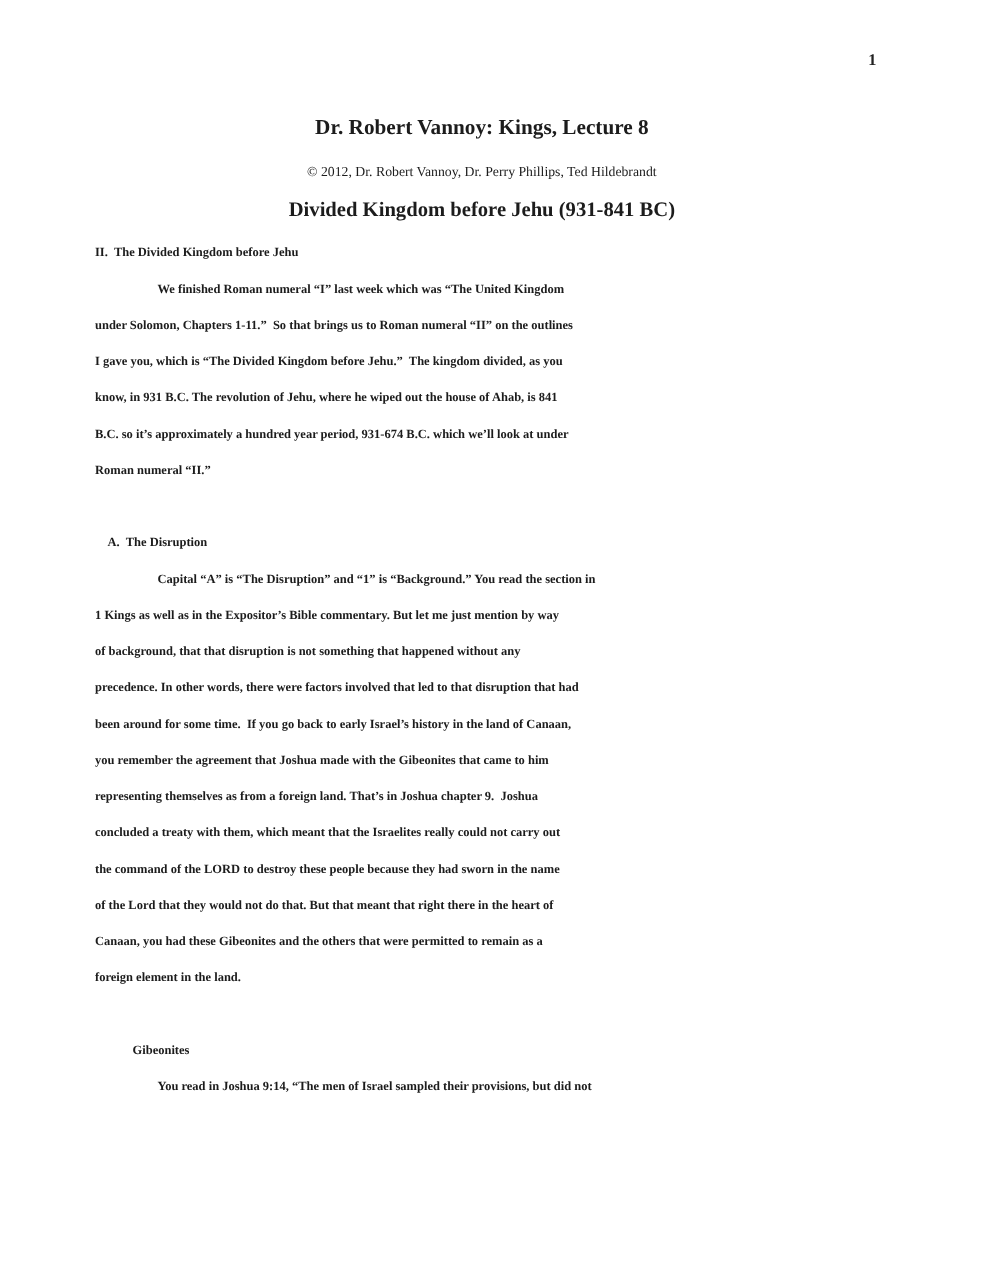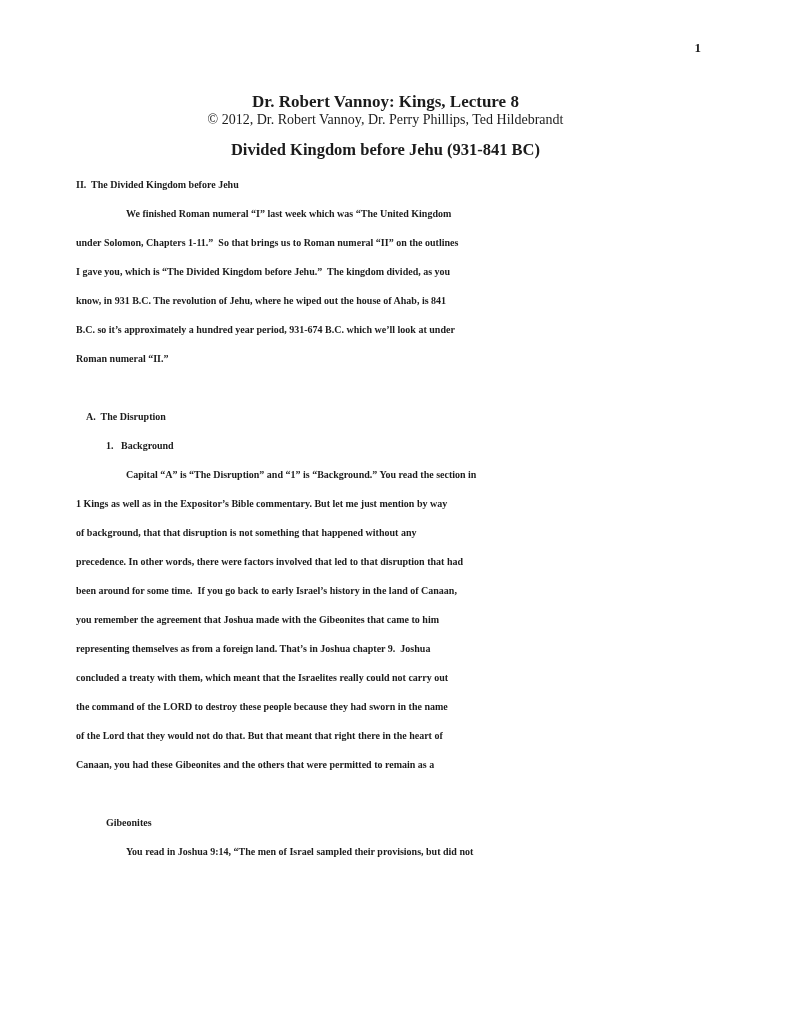--- a/index.html
+++ b/index.html
@@ -31,23 +31,23 @@
     width: 619px;
   }
   .doc-title {
     text-align: center;
     font-weight: 700;
     font-size: 17px;
     line-height: 20px;
   }
   .doc-copyright {
     text-align: center;
-    font-size: 14px;
+    font-size: 11px;
     line-height: 16px;
-    margin-top: 0;
+    margin-top: 18px;
   }
   .doc-subtitle {
     text-align: center;
     font-weight: 700;
     font-size: 16.5px;
     line-height: 21px;
     margin-top: 11px;
   }
   .body-text {
     margin-top: 10px;
@@ -88,33 +88,33 @@
       <div class="ln indent-first">We finished Roman numeral “I” last week which was “The United Kingdom</div>
       <div class="ln">under Solomon, Chapters 1-11.”  So that brings us to Roman numeral “II” on the outlines</div>
       <div class="ln">I gave you, which is “The Divided Kingdom before Jehu.”  The kingdom divided, as you</div>
       <div class="ln">know, in 931 B.C. The revolution of Jehu, where he wiped out the house of Ahab, is 841</div>
       <div class="ln">B.C. so it’s approximately a hundred year period, 931-674 B.C. which we’ll look at under</div>
       <div class="ln">Roman numeral “II.”</div>
 
       <div class="spacer"></div>
 
       <div class="ln indent-a">A.  The Disruption</div>
-      <div class="ln indent-1">1.   Background</div>
 
       <div class="ln indent-first">Capital “A” is “The Disruption” and “1” is “Background.” You read the section in</div>
       <div class="ln">1 Kings as well as in the Expositor’s Bible commentary. But let me just mention by way</div>
       <div class="ln">of background, that that disruption is not something that happened without any</div>
       <div class="ln">precedence. In other words, there were factors involved that led to that disruption that had</div>
       <div class="ln">been around for some time.  If you go back to early Israel’s history in the land of Canaan,</div>
       <div class="ln">you remember the agreement that Joshua made with the Gibeonites that came to him</div>
       <div class="ln">representing themselves as from a foreign land. That’s in Joshua chapter 9.  Joshua</div>
       <div class="ln">concluded a treaty with them, which meant that the Israelites really could not carry out</div>
       <div class="ln">the command of the LORD to destroy these people because they had sworn in the name</div>
       <div class="ln">of the Lord that they would not do that. But that meant that right there in the heart of</div>
       <div class="ln">Canaan, you had these Gibeonites and the others that were permitted to remain as a</div>
+      <div class="ln">foreign element in the land.</div>
 
       <div class="spacer"></div>
 
       <div class="ln indent-1">Gibeonites</div>
 
       <div class="ln indent-first">You read in Joshua 9:14, “The men of Israel sampled their provisions, but did not</div>
 
     </div>
   </div>
 </div>

